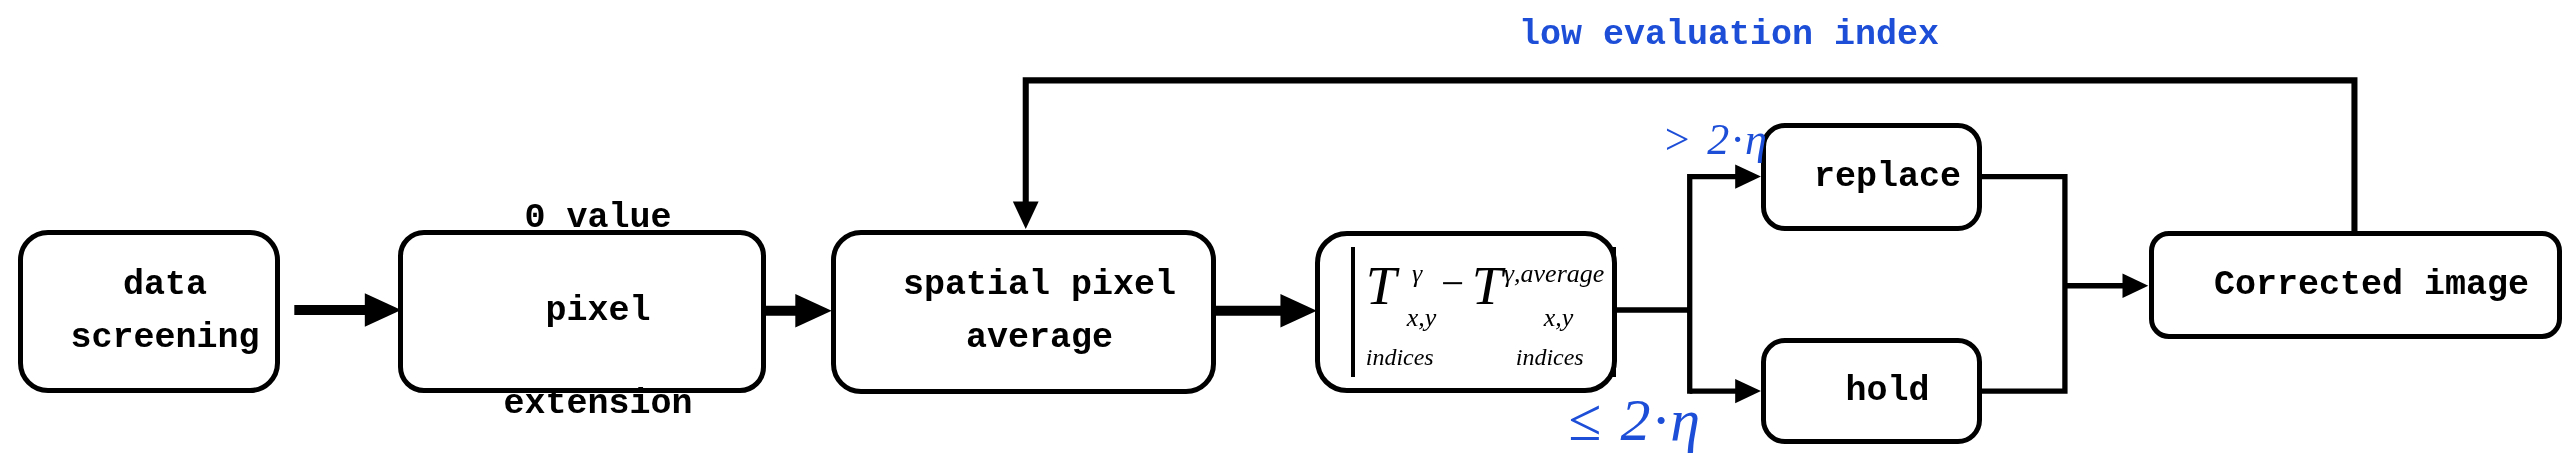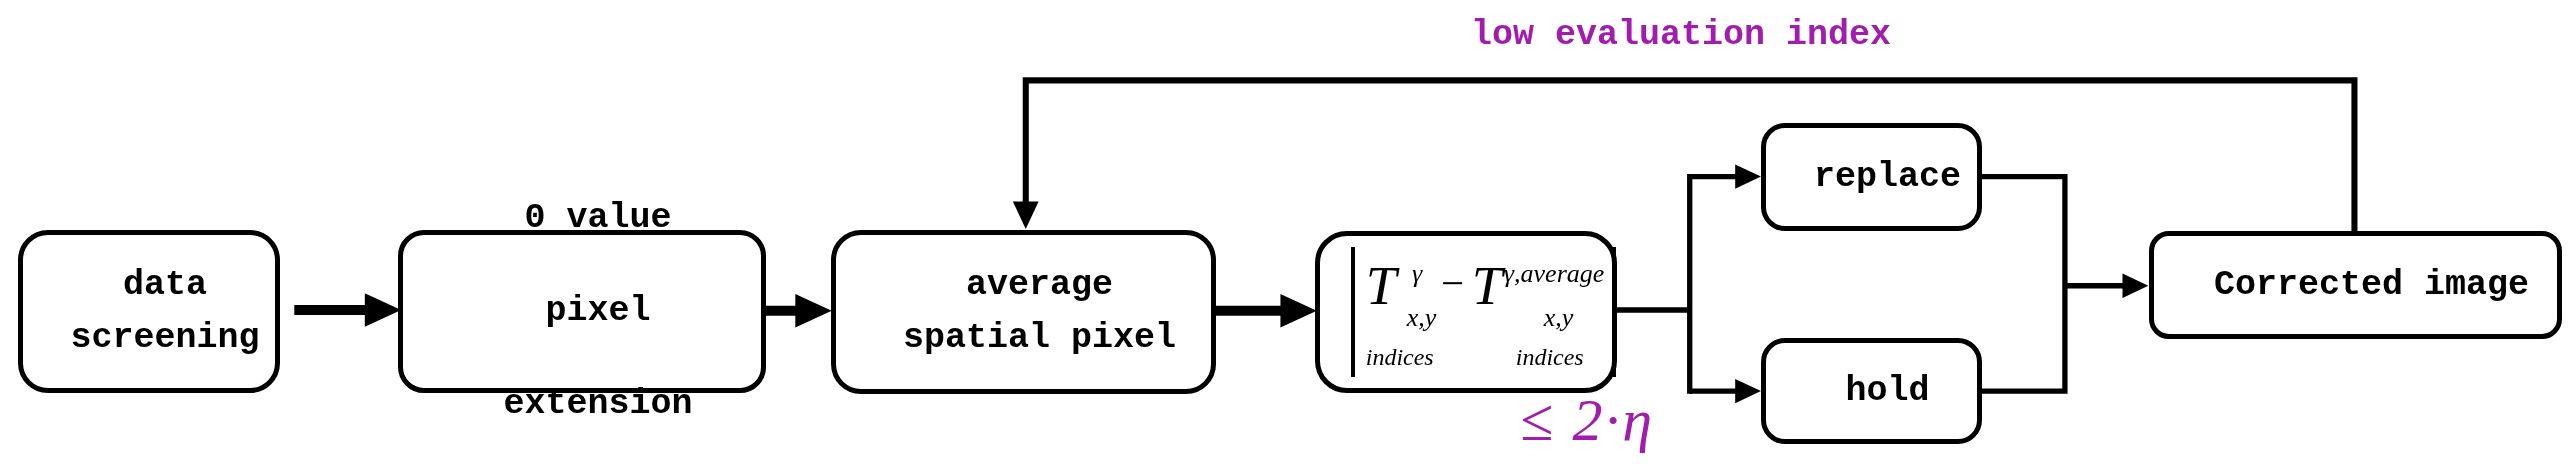--- a/index.html
+++ b/index.html
@@ -17,21 +17,21 @@
   .n-data      {left:18px;  top:230px; width:262px; height:163px; border-radius:30px;}
   .n-zero      {left:398px; top:230px; width:368px; height:163px; border-radius:26px;gap:40px;}
   .n-spatial   {left:831px;top:230px; width:385px; height:164px; border-radius:30px;}
   .n-formula   {left:1315px;top:231px; width:302px; height:162px; border-radius:32px;
                 flex-direction:row;font-weight:400;}
   .n-replace   {left:1761px;top:123px; width:221px; height:108px; border-radius:24px;}
   .n-hold      {left:1761px;top:338px; width:221px; height:106px; border-radius:24px;}
   .n-corrected {left:2149px;top:231px; width:413px; height:108px; border-radius:20px;}
 
   
-  .lbl{position:absolute;color:#a21caf;white-space:nowrap;}
+  .lbl{position:absolute;color:#1d4ed8;white-space:nowrap;margin-left:48px;}
   .lbl-feedback{left:1471px;top:12px;font-weight:700;font-size:35px;line-height:47px;}
   .math{font-family:"Liberation Serif", serif;font-style:italic;letter-spacing:2.3px;}
   .lbl-gt{left:1614px;top:112px;font-size:44px;line-height:55px;}
   .lbl-le{left:1520px;top:393px;font-size:60px;line-height:55px;}
 
   
   .absbar{width:3.8px;height:130px;background:#000;flex:0 0 auto;}
   .absbar.left{margin:0 10.6px 0 7.6px;}
   .absbar.right{margin:0 4.6px 0 7.6px;}
   .term{display:flex;flex-direction:column;align-items:flex-start;
@@ -91,22 +91,22 @@
     <span>screening</span>
   </div>
 
   <div class="node n-zero">
     <span>0 value</span>
     <span>pixel</span>
     <span>extension</span>
   </div>
 
   <div class="node n-spatial">
+    <span>spatial pixel</span>
     <span>average</span>
-    <span>spatial pixel</span>
   </div>
 
   <div class="node n-formula">
     <span class="absbar left"></span>
     <span class="term">
       <span class="trow">
         <span class="tbase">T</span>
         <span class="scripts">
           <span class="sup">γ</span>
           <span class="sub">x,y</span>
@@ -134,16 +134,17 @@
 
   <div class="node n-hold">
     <span>hold</span>
   </div>
 
   <div class="node n-corrected">
     <span>Corrected image</span>
   </div>
 
   <div class="lbl lbl-feedback">low evaluation index</div>
+  <div class="lbl math lbl-gt">&gt; 2·η</div>
   <div class="lbl math lbl-le">≤ 2·η</div>
 
 </div>
 
 
 </body></html>

